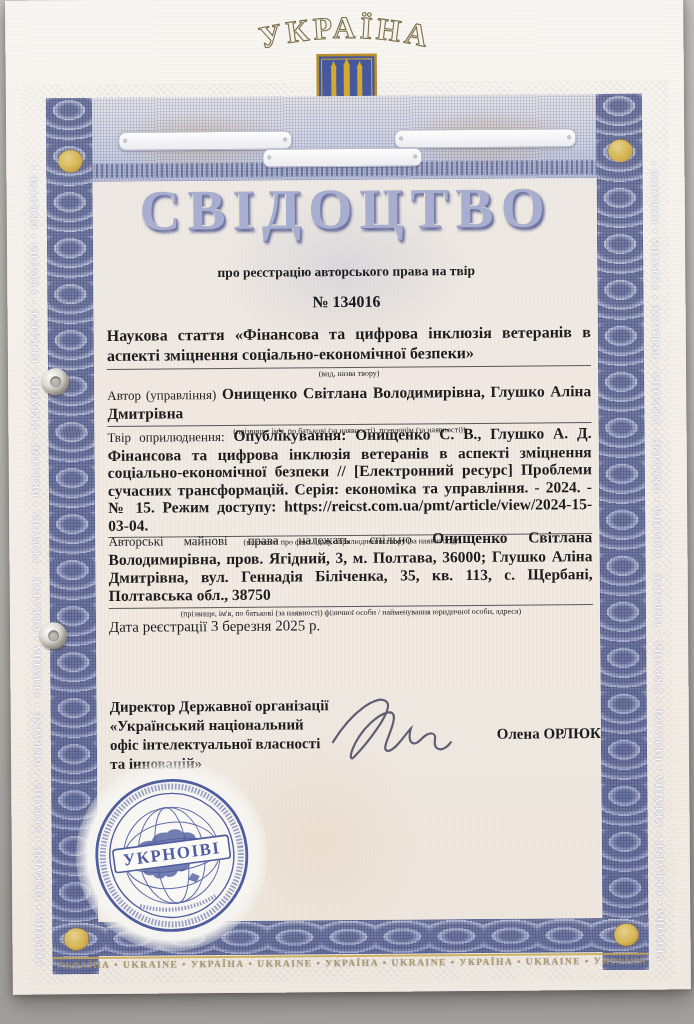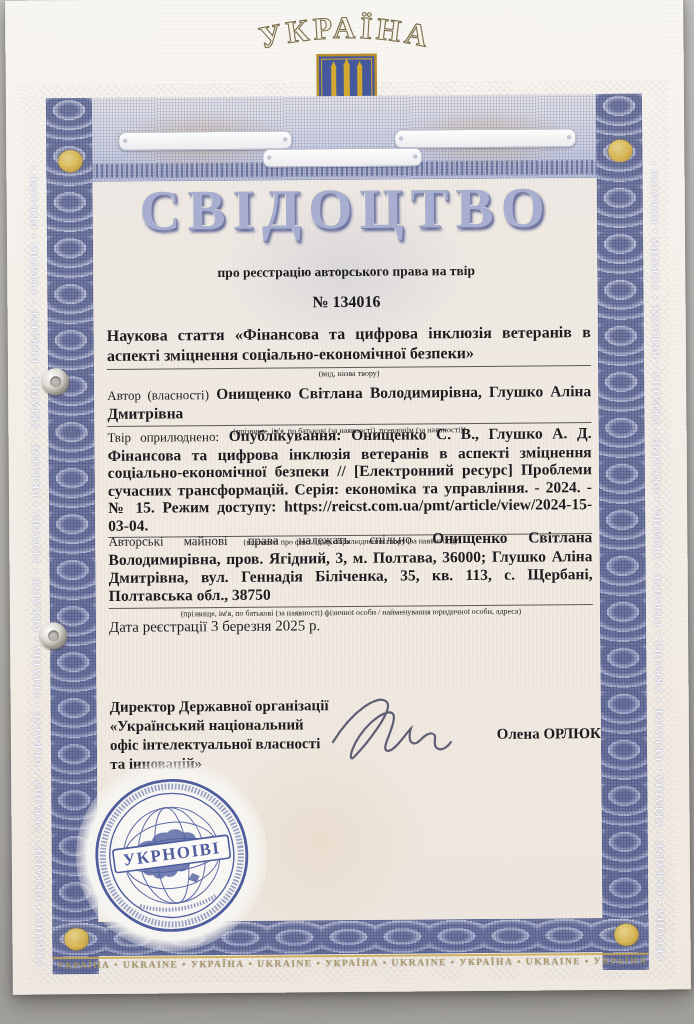--- a/index.html
+++ b/index.html
@@ -171,28 +171,28 @@
   <div class="subtitle">про реєстрацію авторського права на твір</div>
   <div class="cert-number">№ 134016</div>
 
   <div class="field f-title">
     <div class="value">Наукова стаття «Фінансова та цифрова інклюзія ветеранів в аспекті зміцнення соціально-економічної безпеки»</div>
     <hr class="sep">
     <div class="caption">(вид, назва твору)</div>
   </div>
 
   <div class="field f-author">
-    <div class="value"><span class="label">Автор (власності)</span>
+    <div class="value"><span class="label">Автор (управління)</span>
       <span>Онищенко Світлана Володимирівна, Глушко Аліна Дмитрівна</span></div>
     <hr class="sep">
     <div class="caption">(прізвище, ім'я, по батькові (за наявності), псевдонім (за наявності))</div>
   </div>
 
   <div class="field f-pub">
-    <div class="value"><span class="label">Твір оприлюднено:</span>
+    <div class="value"><span class="label">Твір оприлюднення:</span>
       <span>Опублікування: Онищенко С. В., Глушко А. Д. Фінансова та цифрова інклюзія ветеранів в аспекті зміцнення соціально-економічної безпеки // [Електронний ресурс] Проблеми сучасних трансформацій. Серія: економіка та управління. - 2024. - № 15. Режим доступу: https://reicst.com.ua/pmt/article/view/2024-15-03-04.</span></div>
     <hr class="sep">
     <div class="caption">(відомості про факт і дату оприлюднення  твору (за наявності))</div>
   </div>
 
   <div class="field f-rights">
     <div class="value"><span class="label">Авторські майнові права належать спільно</span>
       <span>Онищенко Світлана Володимирівна, пров. Ягідний, 3, м. Полтава, 36000; Глушко Аліна Дмитрівна, вул. Геннадія Біліченка, 35, кв. 113, с. Щербані, Полтавська обл., 38750</span></div>
     <hr class="sep">
     <div class="caption">(прізвище, ім'я, по батькові (за наявності) фізичної особи / найменування юридичної особи, адреса)</div>

